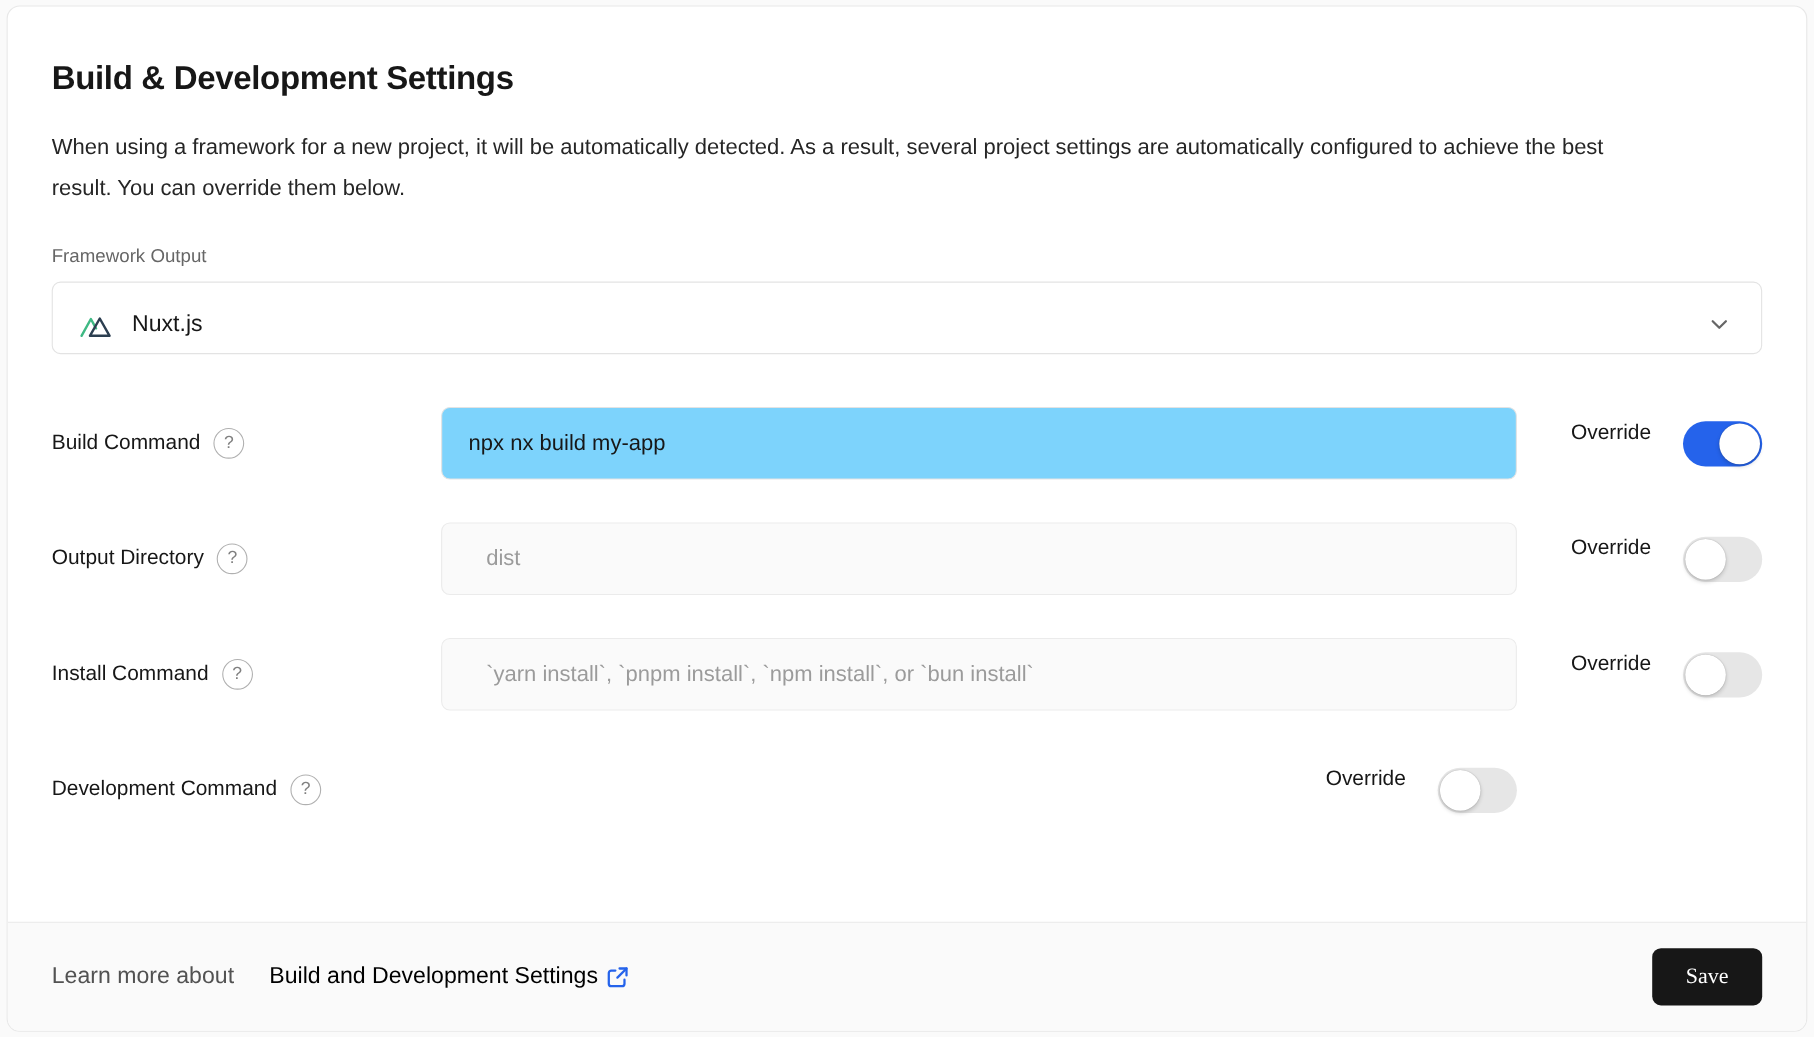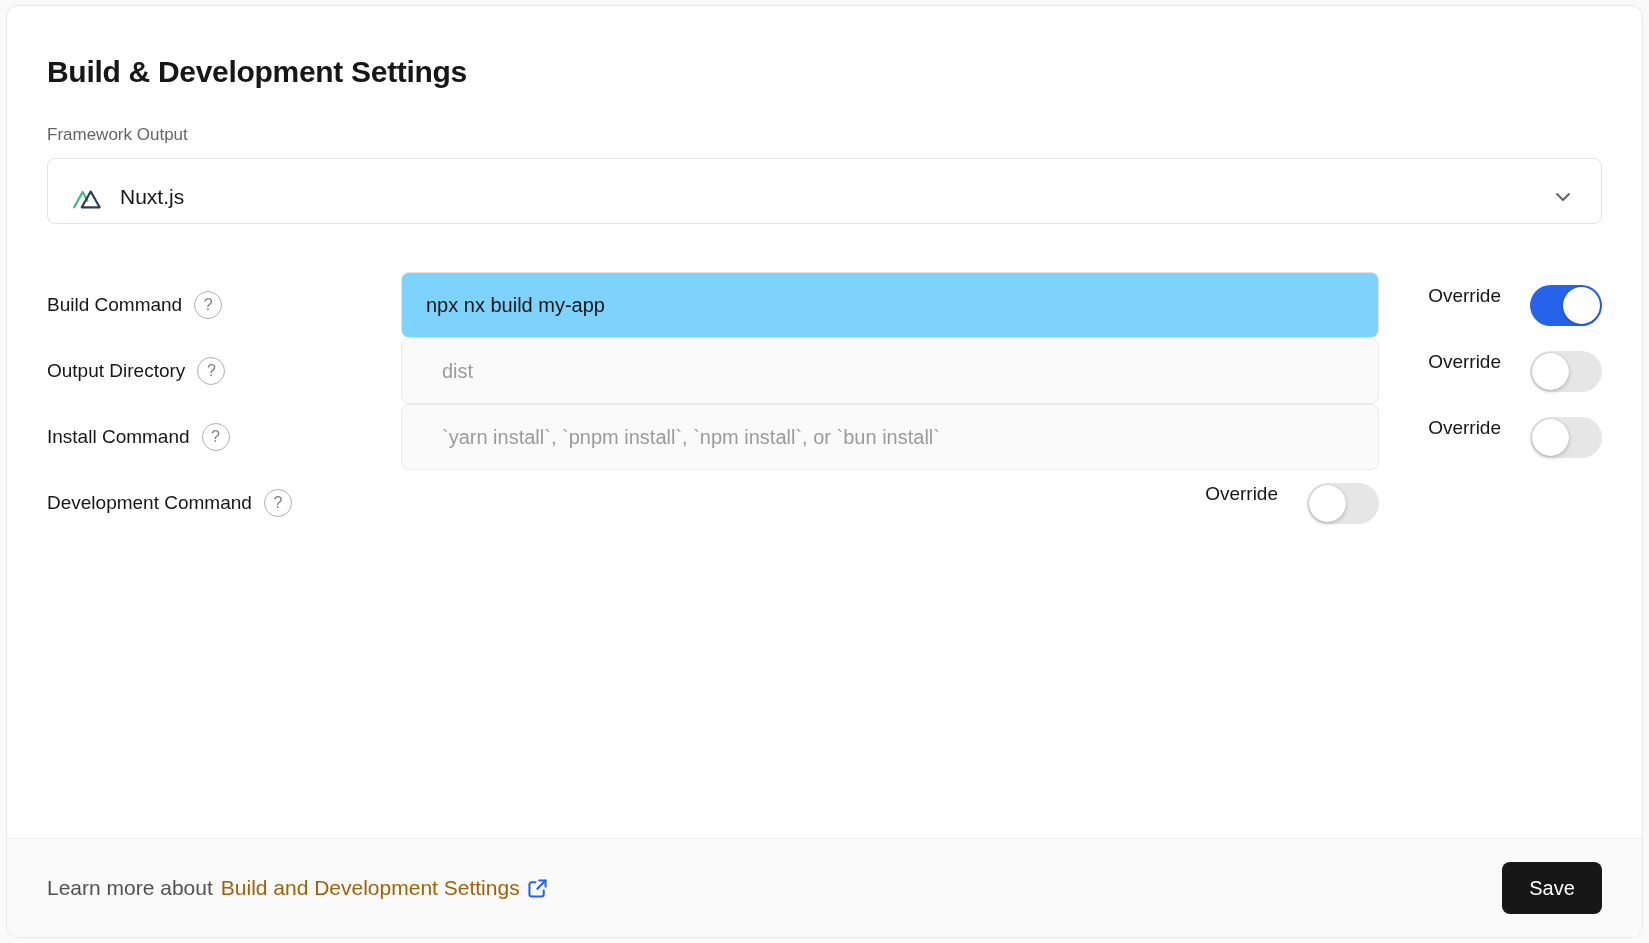--- a/index.html
+++ b/index.html
@@ -60,20 +60,21 @@
     color: #171717;
     margin-left: 14px;
   }
   .select-box .spacer { flex: 1; }
   .rows { margin-top: 48px; }
   .setting-row {
     display: grid;
     grid-template-columns: 354px 1fr 223px;
     align-items: center;
     height: 66px;
+    margin-bottom: 39px;
   }
   .row-label {
     display: flex;
     align-items: center;
     gap: 12px;
     font-size: 19px;
     font-weight: 500;
     color: #171717;
   }
   .q-icon {
@@ -148,51 +149,53 @@
     display: flex;
     align-items: center;
     justify-content: space-between;
     padding: 0 40px;
   }
   .learn-more {
     font-size: 21px;
     color: #525252;
     display: flex;
     align-items: center;
+    gap: 24px;
   }
   .learn-more a {
-    color: #a16207;
+    color: #000000;
     text-decoration: none;
     margin-left: 8px;
     display: inline-flex;
     align-items: flex-end;
     gap: 6px;
     cursor: pointer;
   }
   .save-btn {
     width: 100px;
     height: 52px;
     background: #171717;
     color: #ffffff;
     border: none;
     border-radius: 8px;
     font-size: 20px;
     font-weight: 500;
-    font-family: Liberation Sans, sans-serif;
+    font-family: Liberation Serif, serif;
     cursor: pointer;
   }
   .icon-svg { display: block; }
 </style>
 </head>
 <body>
 
 <div class="panel">
   <div class="content">
 
     <h1 class="title">Build &amp; Development Settings</h1>
+    <p class="description">When using a framework for a new project, it will be automatically detected. As a result, several project settings are automatically configured to achieve the best result. You can override them below.</p>
 
     <div class="fw-label">Framework Output</div>
 
     <div class="select-box">
       <span>
         <svg class="icon-svg" viewBox="0 0 40 30" width="34" height="27">
           <path d="M2.5 26.5 L12.5 8.5 L18 18.5" fill="none" stroke="#3FB984" stroke-width="2.6" stroke-linecap="round" stroke-linejoin="round"></path>
           <path d="M11.5 26.5 L22 8 L32.5 26.5 Z" fill="none" stroke="#2C3E50" stroke-width="2.6" stroke-linejoin="round"></path>
         </svg>
       </span>

